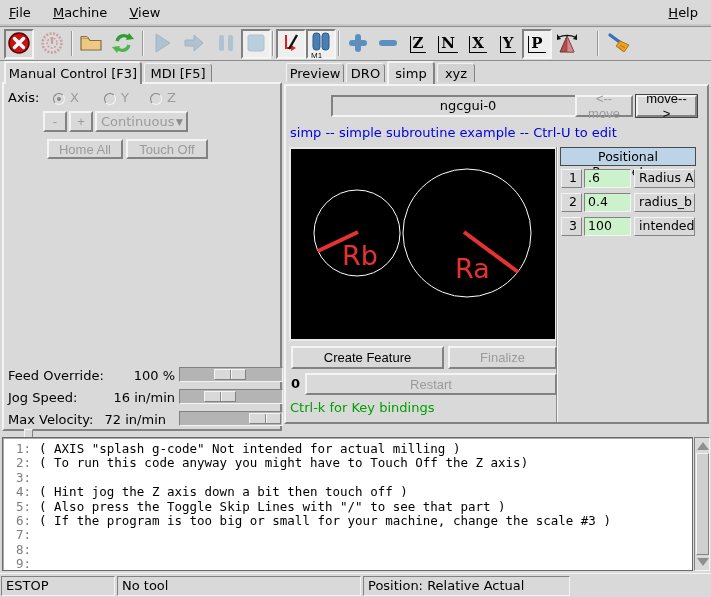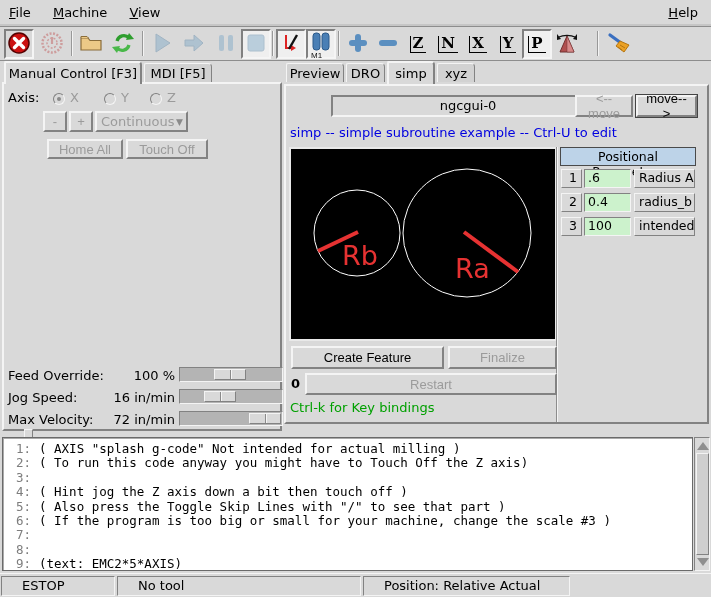--- a/index.html
+++ b/index.html
@@ -66,21 +66,21 @@
   .gnum { width:28px; text-align:right; color:#7d7d7d; flex:0 0 auto; }
   .gtext { margin-left:8px; color:#000; }
   .scrollbar { position:absolute; left:694px; top:437px; width:16px; height:134px; background:#d9d9d9; }
   .sb-arrow { position:absolute; left:2px; width:11px; height:0; border-left:6px solid transparent; border-right:6px solid transparent; }
   .sb-up { top:4px; border-bottom:8px solid #8f8f8f; }
   .sb-down { bottom:4px; border-top:8px solid #8f8f8f; }
   .sb-thumb { position:absolute; left:1px; width:13px; top:15px; height:102px; background:#cfcfcf; border-top:1px solid #f4f4f4; border-left:1px solid #f4f4f4; border-bottom:1px solid #828282; border-right:1px solid #828282; }
 
   
   .statusbar { position:absolute; left:0; top:573px; width:711px; height:24px; background:#d9d9d9; border-top:1px solid #f4f4f4; }
-  .status-box { position:absolute; top:2px; height:20px; background:#d9d9d9; font-size:13px; line-height:18px; padding-left:20px; }
+  .status-box { position:absolute; top:2px; height:20px; background:#d9d9d9; font-size:13px; line-height:18px; padding-left:4px; }
 
   .sash { position:absolute; left:24px; top:429px; width:9px; height:9px; background:#d9d9d9; border-top:1px solid #f4f4f4; border-left:1px solid #f4f4f4; border-bottom:1px solid #828282; border-right:1px solid #828282; }
 </style>
 </head>
 <body>
 
 <div class="menubar">
   <span class="menu-item">File</span>
   <span class="menu-item">Machine</span>
   <span class="menu-item">View</span>
@@ -235,21 +235,21 @@
     <div class="shandle" style="left:34px"></div>
   </div>
 
 <span class="slabel" style="left:8px;top:390px">Jog Speed:</span>
 <span class="svalue" style="left:90px;top:390px;width:85px">16 in/min</span>
 <div class="trough sunken1" style="left:179px;top:389px;width:104px;height:15px">
     <div class="shandle" style="left:24px"></div>
   </div>
 
 <span class="slabel" style="left:8px;top:412px">Max Velocity:</span>
-<span class="svalue" style="left:90px;top:412px;width:85px">72 in/min</span>
+<span class="svalue" style="left:81px;top:412px;width:85px">72 in/min</span>
 <div class="trough sunken1" style="left:179px;top:411px;width:104px;height:15px">
     <div class="shandle" style="left:69px"></div>
   </div>
 
 <div class="sash"></div>
 
 <div class="tab" style="left:286px;width:58px"><span>Preview</span></div>
 <div class="tab" style="left:346px;width:39px"><span>DRO</span></div>
 <div class="tab active" style="left:387px;width:48px"><span>simp</span></div>
 <div class="tab" style="left:437px;width:38px"><span>xyz</span></div>
@@ -309,21 +309,21 @@
 <div class="gcode-wrap">
   <div>
       <div class="gline"><span class="gnum">1:</span><span class="gtext">( AXIS "splash g-code" Not intended for actual milling )</span></div>
       <div class="gline"><span class="gnum">2:</span><span class="gtext">( To run this code anyway you might have to Touch Off the Z axis)</span></div>
       <div class="gline"><span class="gnum">3:</span></div>
       <div class="gline"><span class="gnum">4:</span><span class="gtext">( Hint jog the Z axis down a bit then touch off )</span></div>
       <div class="gline"><span class="gnum">5:</span><span class="gtext">( Also press the Toggle Skip Lines with "/" to see that part )</span></div>
       <div class="gline"><span class="gnum">6:</span><span class="gtext">( If the program is too big or small for your machine, change the scale #3 )</span></div>
       <div class="gline"><span class="gnum">7:</span><span class="gtext"></span></div>
       <div class="gline"><span class="gnum">8:</span></div>
-      <div class="gline"><span class="gnum">9:</span><span class="gtext">(text: EMC2*5*AXIS)</span></div>
+      <div class="gline"><span class="gnum">9:</span></div>
     </div>
 </div>
 <div class="scrollbar sunken1">
   <div class="sb-arrow sb-up"></div>
   <div class="sb-thumb"></div>
   <div class="sb-arrow sb-down"></div>
 </div>
 
 <div class="statusbar">
   <div class="status-box sunken1" style="left:1px;width:114px">ESTOP</div>

